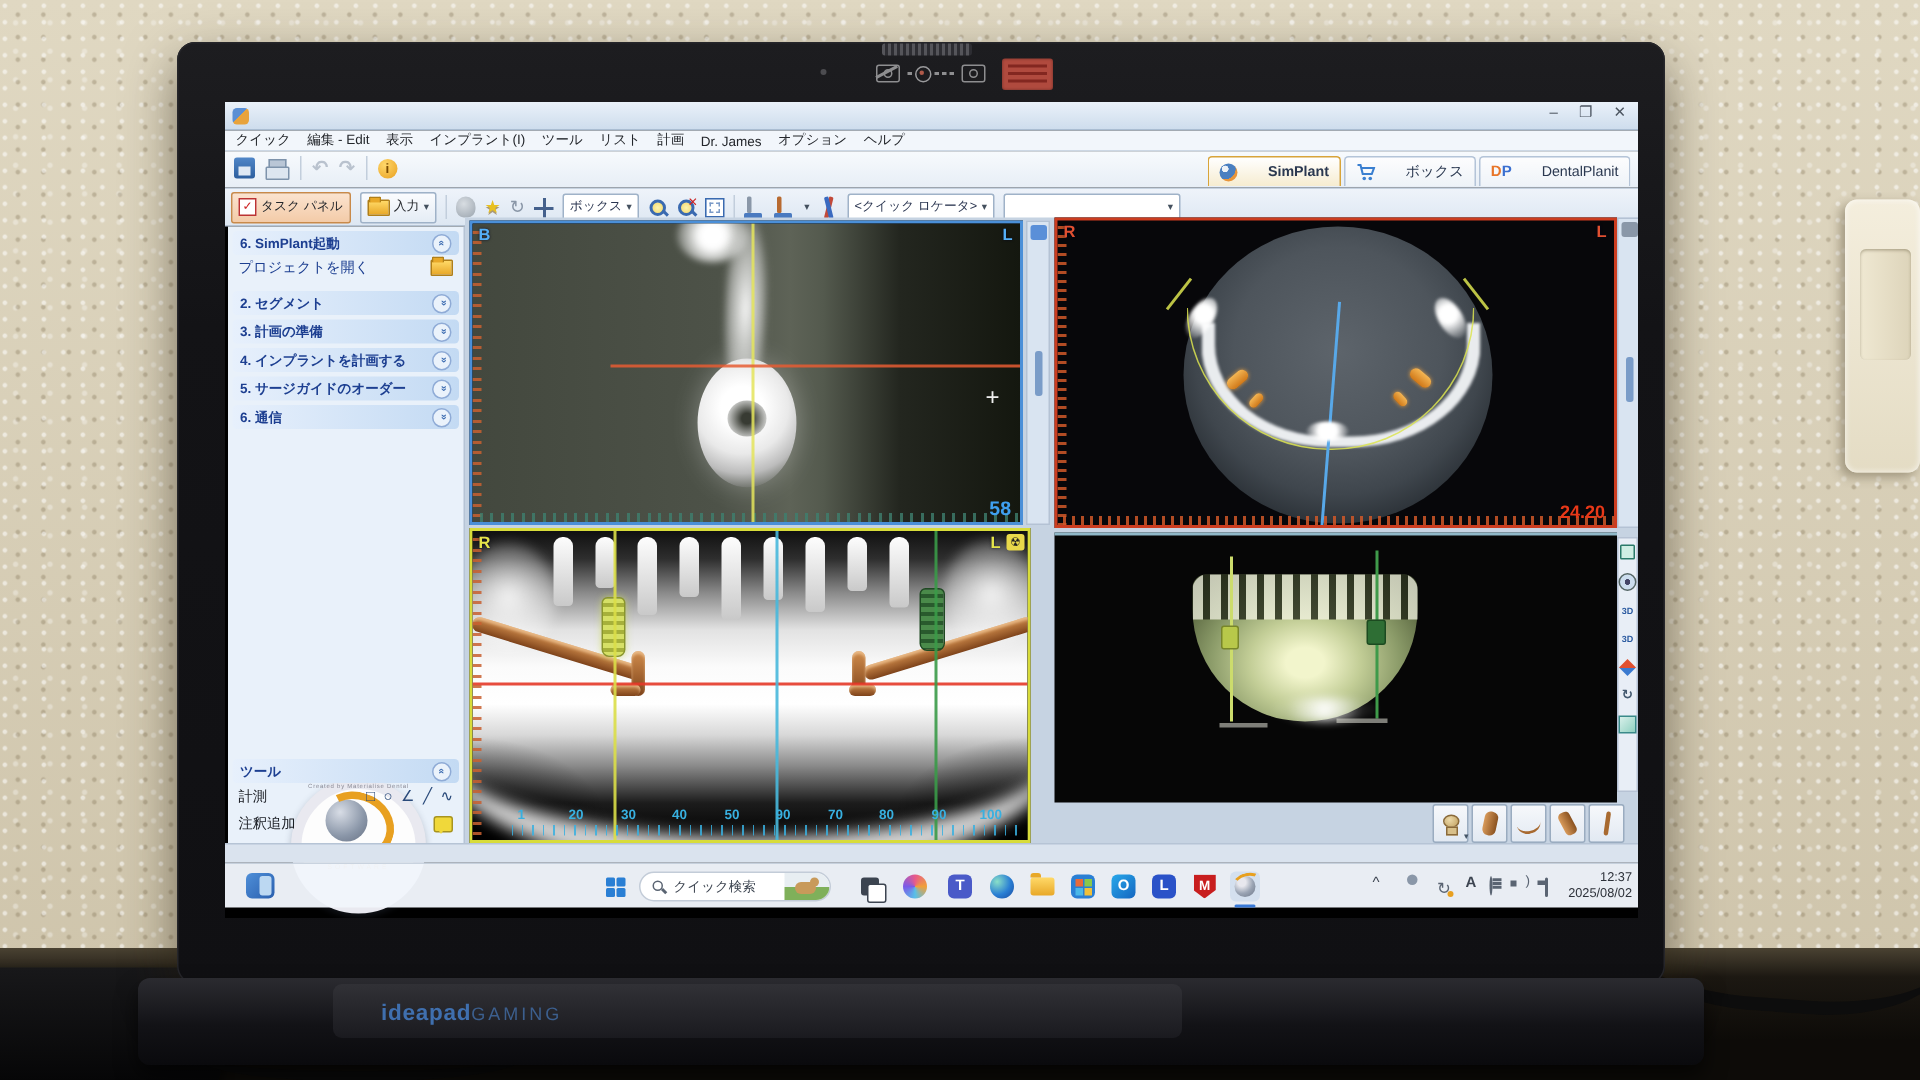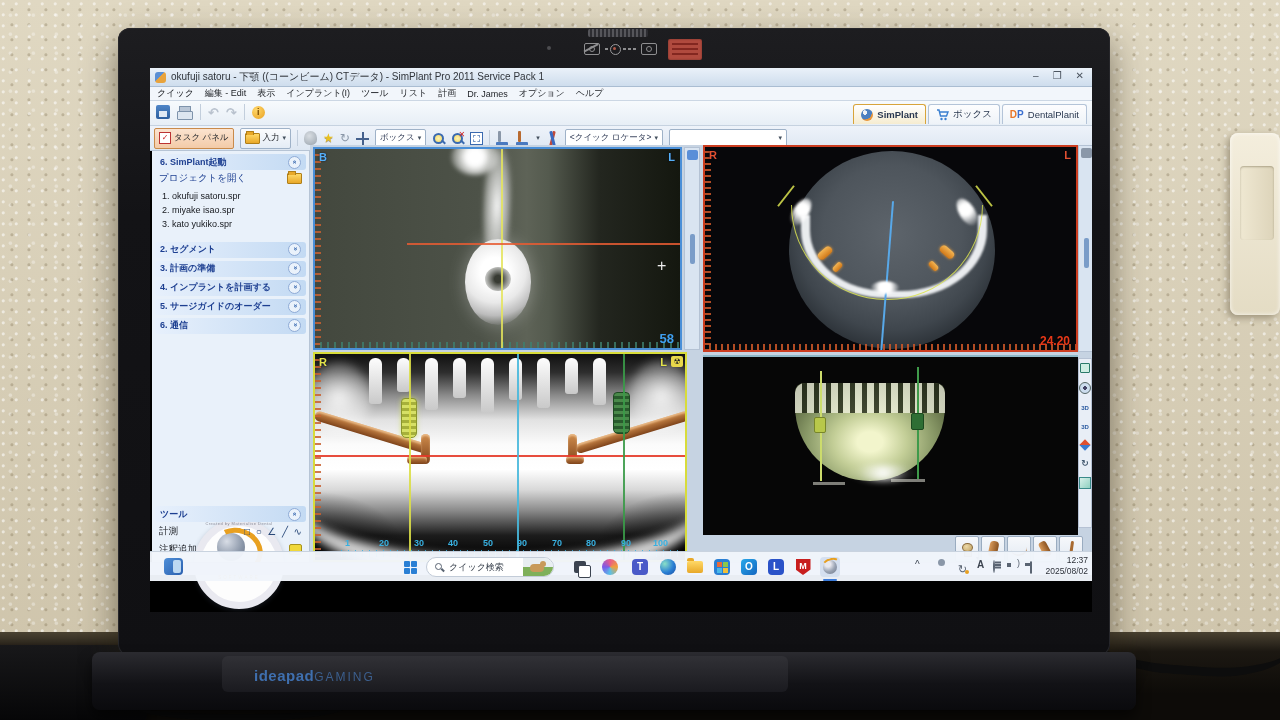--- a/index.html
+++ b/index.html
@@ -76,21 +76,21 @@
   .disk:after{content:"";position:absolute;left:3px;top:6px;width:8px;height:6px;background:#dfe9f4;}
   .printer{width:16px;height:13px;position:relative;}
   .printer:before{content:"";position:absolute;left:2px;top:0;width:10px;height:5px;background:#b9c6d6;border:1px solid #7e93ab;}
   .printer:after{content:"";position:absolute;left:0;top:5px;width:14px;height:7px;background:#dde6f0;border:1px solid #7e93ab;border-radius:1px;}
   .undo,.redo{font-size:13px;color:#b9c2ce;font-weight:bold;}
   .infoc{width:13px;height:13px;border-radius:50%;background:radial-gradient(circle at 35% 30%,#ffd76a,#e8a020);
     color:#7a4a00;font-size:9px;font-weight:bold;text-align:center;line-height:13px;}
   .vsep{width:1px;height:16px;background:#c2cedc;}
 
   #quick-tabs{position:absolute;right:5px;top:1px;display:flex;align-items:flex-end;gap:2px;height:22px;}
-  .qtab{height:19px;display:flex;align-items:center;gap:4px;padding:0 7px;font-size:9.5px;
+  .qtab{height:19px;display:flex;align-items:center;gap:20px;padding:0 7px;font-size:9.5px;
     border:1px solid #b4c4d8;border-bottom:none;border-radius:3px 3px 0 0;background:linear-gradient(180deg,#fdfdfe,#eef3f8);color:#2a3850;}
   .qtab.active{background:linear-gradient(180deg,#ffffff,#f6ecd0);border-color:#d8a43a;font-weight:bold;}
   .globe{width:12px;height:12px;border-radius:50%;background:radial-gradient(circle at 32% 30%,#eef2f6 18%,#4a7fc0 20% 58%,#e8953a 60%);}
   .dp{font-weight:bold;font-size:10px;}
   .dp .d{color:#e8762a;}
   .dp .p{color:#3a6fd0;}
 
   #toolbar2{left:0;top:58px;width:942px;height:25px;background:linear-gradient(180deg,#eef3fa,#dde7f2);
     border-bottom:1px solid #b6c4d5;display:flex;align-items:center;gap:6px;padding-left:4px;box-sizing:border-box;}
   .tbtn{height:19px;display:flex;align-items:center;gap:3px;padding:0 4px;border:1px solid #9fb2c8;
@@ -261,21 +261,21 @@
   .skull:after{content:"";position:absolute;left:2.5px;top:8.5px;width:6px;height:4px;background:#d8c08a;border:1px solid #8a6a3a;}
   .brt .dd-mini{position:absolute;right:-1px;bottom:0;font-size:6px;color:#456;}
   .cyl{width:9px;height:16px;border-radius:4px;background:linear-gradient(90deg,#d89a5a,#8a5220);transform:rotate(12deg);}
   .nervico{width:16px;height:12px;border-bottom:2.5px solid #a86a30;border-radius:50%;transform:rotate(-10deg);}
   .abut{width:8px;height:16px;border-radius:3px;background:linear-gradient(90deg,#d89a5a,#8a5220);transform:rotate(-28deg);}
   .pin{width:3px;height:16px;border-radius:2px;background:#a86a30;transform:rotate(8deg);}
 
   #statusstrip{left:0;top:494px;width:942px;height:13px;background:#dae3ee;border-top:1px solid #b6c4d5;box-sizing:border-box;}
 
   
-  #taskbar{left:0;top:483px;width:942px;height:30px;background:rgba(241,245,251,.97);border-top:1px solid rgba(175,188,205,.6);box-sizing:border-box;}
+  #taskbar{left:0;top:507px;width:942px;height:30px;background:rgba(241,245,251,.97);border-top:1px solid rgba(175,188,205,.6);box-sizing:border-box;}
   #tb-widgets{position:absolute;left:14px;top:6px;width:19px;height:17px;border-radius:4px;
     background:linear-gradient(135deg,#4f8fd8,#2a5fae);overflow:hidden;}
   #tb-widgets:after{content:"";position:absolute;left:9px;top:2px;width:8px;height:13px;background:#bcd8f2;border-radius:2px;}
   .tbico{position:absolute;top:5px;width:20px;height:20px;display:flex;align-items:center;justify-content:center;}
   #tb-start{left:250px;}
   .winlogo{width:13px;height:13px;display:grid;grid-template-columns:6px 6px;grid-template-rows:6px 6px;gap:1px;}
   .winlogo i{background:#2a7fd4;border-radius:1px;}
   #tb-search{position:absolute;left:276px;top:5px;width:128px;height:20px;border:1px solid #c3ccd8;border-radius:11px;
     background:#fff;display:flex;align-items:center;gap:5px;padding-left:8px;box-sizing:border-box;overflow:hidden;}
   .magsm{width:9px;height:9px;position:relative;flex:none;}
@@ -351,21 +351,20 @@
 <div class="abs" id="base"></div>
 <div class="abs" id="hinge-bar"></div>
 <div class="abs" id="brand">
   <span>ideapad</span><span class="suffix">GAMING</span>
 </div>
 
 <div class="abs" id="screen">
 
   <div class="abs" id="titlebar">
     <span id="app-icon"></span>
-    <span id="title-text">okufuji satoru - 下顎 ((コーンビーム) CTデータ) - SimPlant Pro 2011 Service Pack 1</span>
     <span id="win-controls">
       <span>–</span>
       <span>❐</span>
       <span>✕</span>
     </span>
   </div>
 
   <div class="abs" id="menubar">
     <span>クイック</span>
     <span>編集 - Edit</span>
@@ -448,25 +447,20 @@
   </div>
 
   <div class="abs" id="taskpanel">
     <div class="tph">
       <span>6. SimPlant起動</span>
       <span class="chev up"><span>»</span></span>
     </div>
     <div class="tprow">
       <span style="color:#1d3f91;">プロジェクトを開く</span>
       <span class="folder"></span>
-    </div>
-    <div class="tpfiles">
-      <div>1. okufuji satoru.spr</div>
-      <div>2. miyake isao.spr</div>
-      <div>3. kato yukiko.spr</div>
     </div>
     <div class="tph" style="margin-top:8px">
       <span>2. セグメント</span>
       <span class="chev"><span>»</span></span>
     </div>
     <div class="tph">
       <span>3. 計画の準備</span>
       <span class="chev"><span>»</span></span>
     </div>
     <div class="tph">

